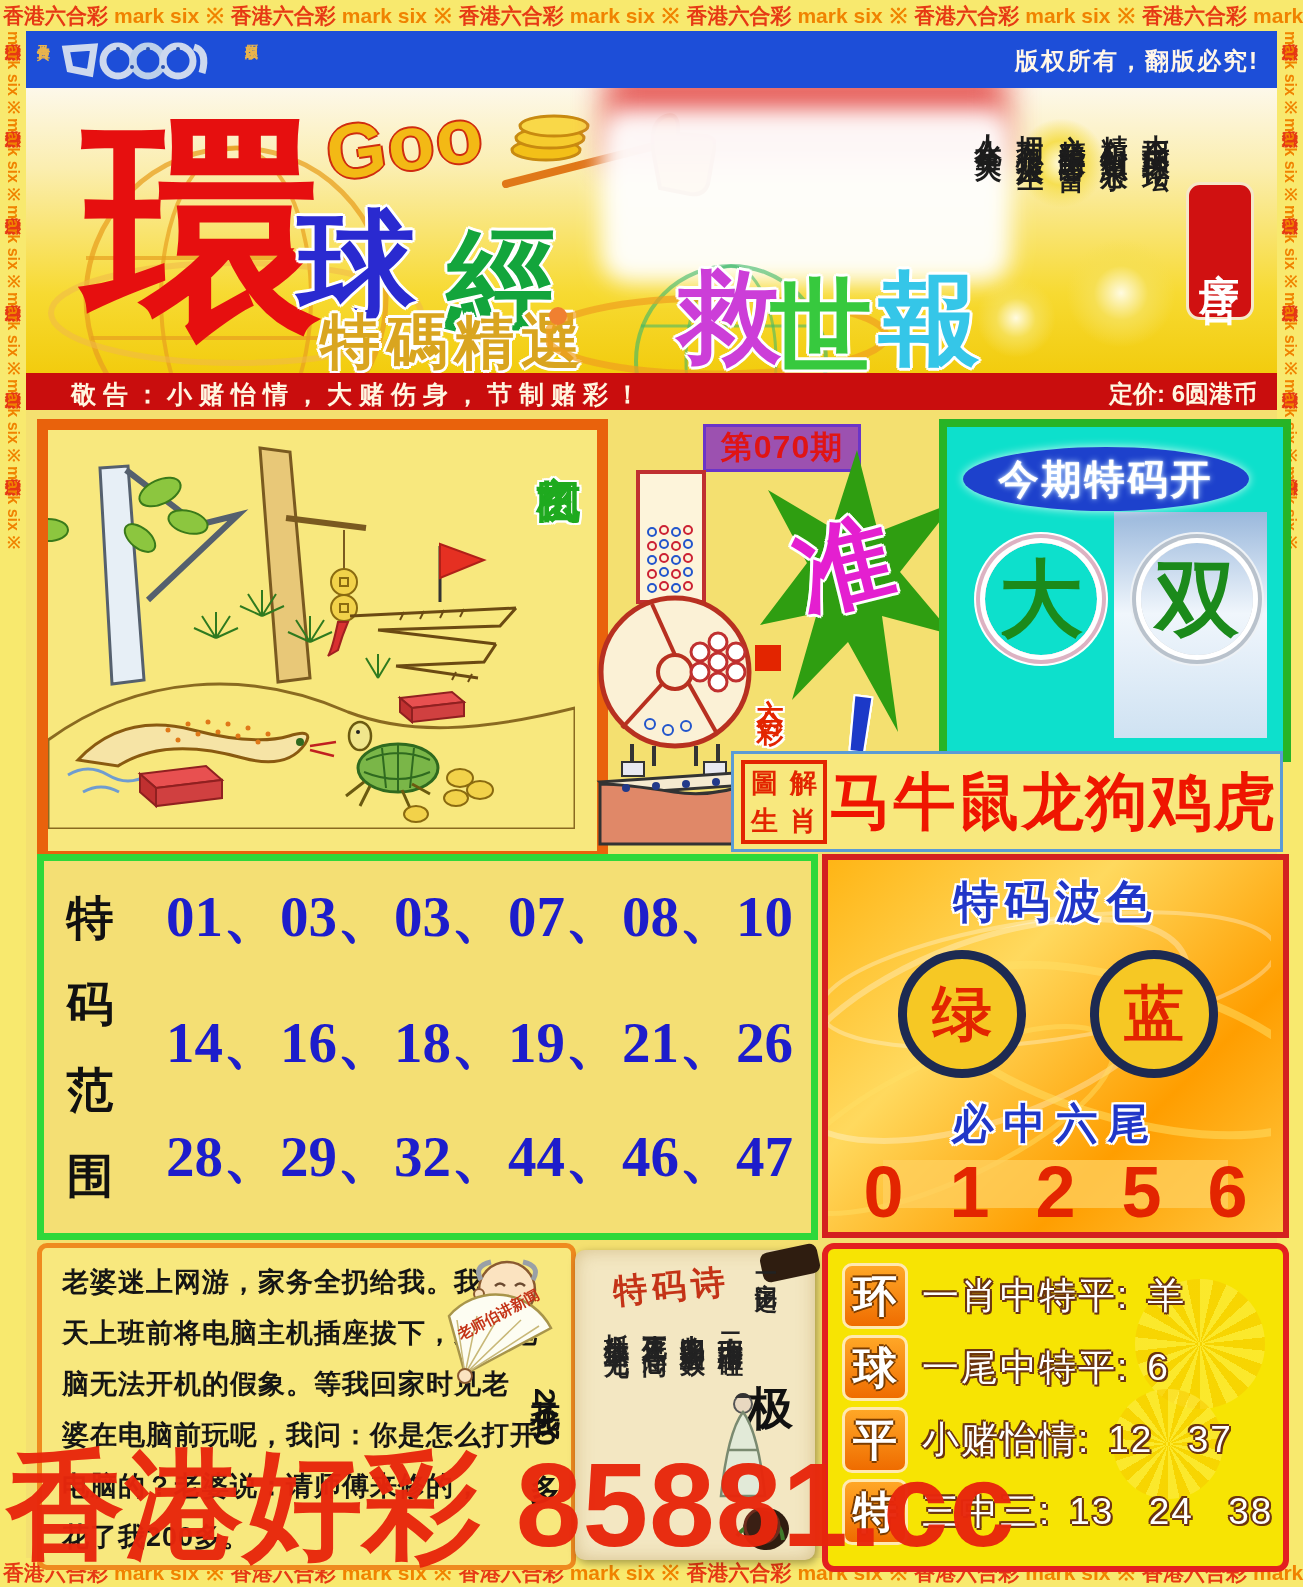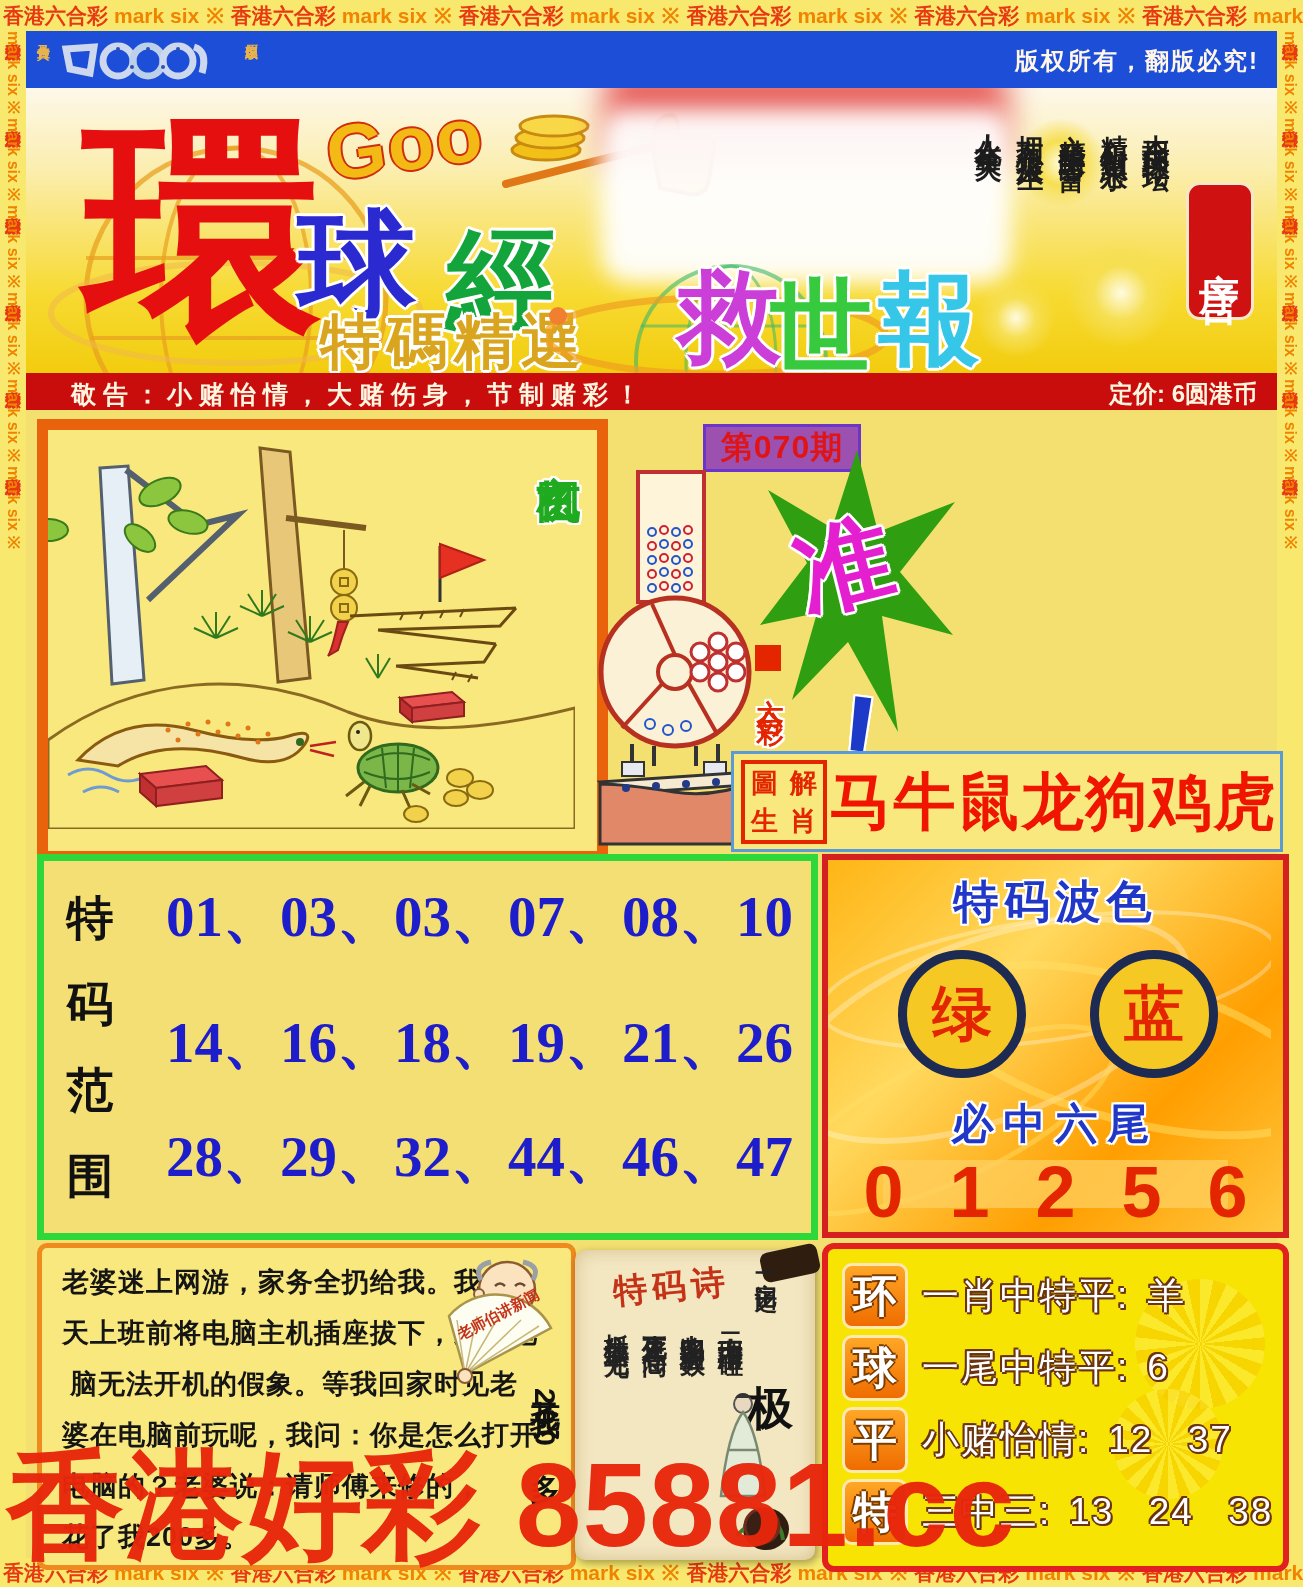--- a/index.html
+++ b/index.html
@@ -335,20 +335,26 @@
   </svg>
   <div class="abs zhun ow3">准</div>
 
   <div class="abs sixvert">
     <div class="redsq"></div>
     <div class="sixtxt ow">六合彩</div>
   </div>
 
   <div class="abs exclaim ow">!</div>
 
+  <div class="abs resbox">
+    <div class="abs respanel"></div>
+    <div class="abs resellipse">今期特码开</div>
+    <div class="abs rescircle ring-pink">大</div>
+    <div class="abs rescircle ring-silver">双</div>
+  </div>
 
   <div class="abs zstrip">
     <div class="stamp">
       <span>圖</span>
       <span>解</span>
       <span>生</span>
       <span>肖</span>
     </div>
     <div class="ztext">马牛鼠龙狗鸡虎</div>
   </div>
@@ -376,21 +382,21 @@
     <div class="abs wcircle" style="left:70px;top:90px;">绿</div>
     <div class="abs wcircle" style="left:262px;top:90px;">蓝</div>
     <div class="abs wsub ow">必中六尾</div>
     <div class="abs tailband"></div>
     <div class="abs tails">0 1 2 5 6 8</div>
   </div>
 
   <div class="abs jokebox">
     <div class="abs jline" style="top:16px;">老婆迷上网游，家务全扔给我。我今</div>
     <div class="abs jline" style="top:67px;">天上班前将电脑主机插座拔下，造成电</div>
-    <div class="abs jline" style="top:118px;margin-left:8px;">脑无法开机的假象。等我回家时见老</div>
+    <div class="abs jline" style="top:118px;">脑无法开机的假象。等我回家时见老</div>
     <div class="abs jline" style="top:169px;">婆在电脑前玩呢，我问：你是怎么打开</div>
     <div class="abs jline" style="top:220px;">电脑的？老婆说：请师傅来修的，</div>
     <div class="abs jline" style="top:271px;">花了我200多。</div>
     <svg class="abs" style="right:4px;top:6px;" width="132" height="158" viewBox="0 0 132 158">
       <circle cx="72" cy="36" r="28" fill="#fbe3c0" stroke="#8a5a30" stroke-width="2.5"></circle>
       <path d="M46,26 q-8,-14 10,-18 M98,26 q8,-14 -10,-18" fill="none" stroke="#9aa0a6" stroke-width="5"></path>
       <path d="M60,32 q5,-5 10,0 M80,32 q5,-5 10,0 M62,48 q10,8 20,0" fill="none" stroke="#6b4a30" stroke-width="2.5"></path>
       <circle cx="44" cy="40" r="5" fill="#fbe3c0" stroke="#8a5a30" stroke-width="2"></circle>
       <path d="M30,120 L14,62 A62,62 0 0 1 116,74 Z" fill="#fdfdf2" stroke="#a8954a" stroke-width="2.5"></path>
       <path d="M30,120 L22,66 M30,120 L42,62 M30,120 L64,62 M30,120 L86,66 M30,120 L104,72" stroke="#c8b878" stroke-width="1.5" fill="none"></path>

